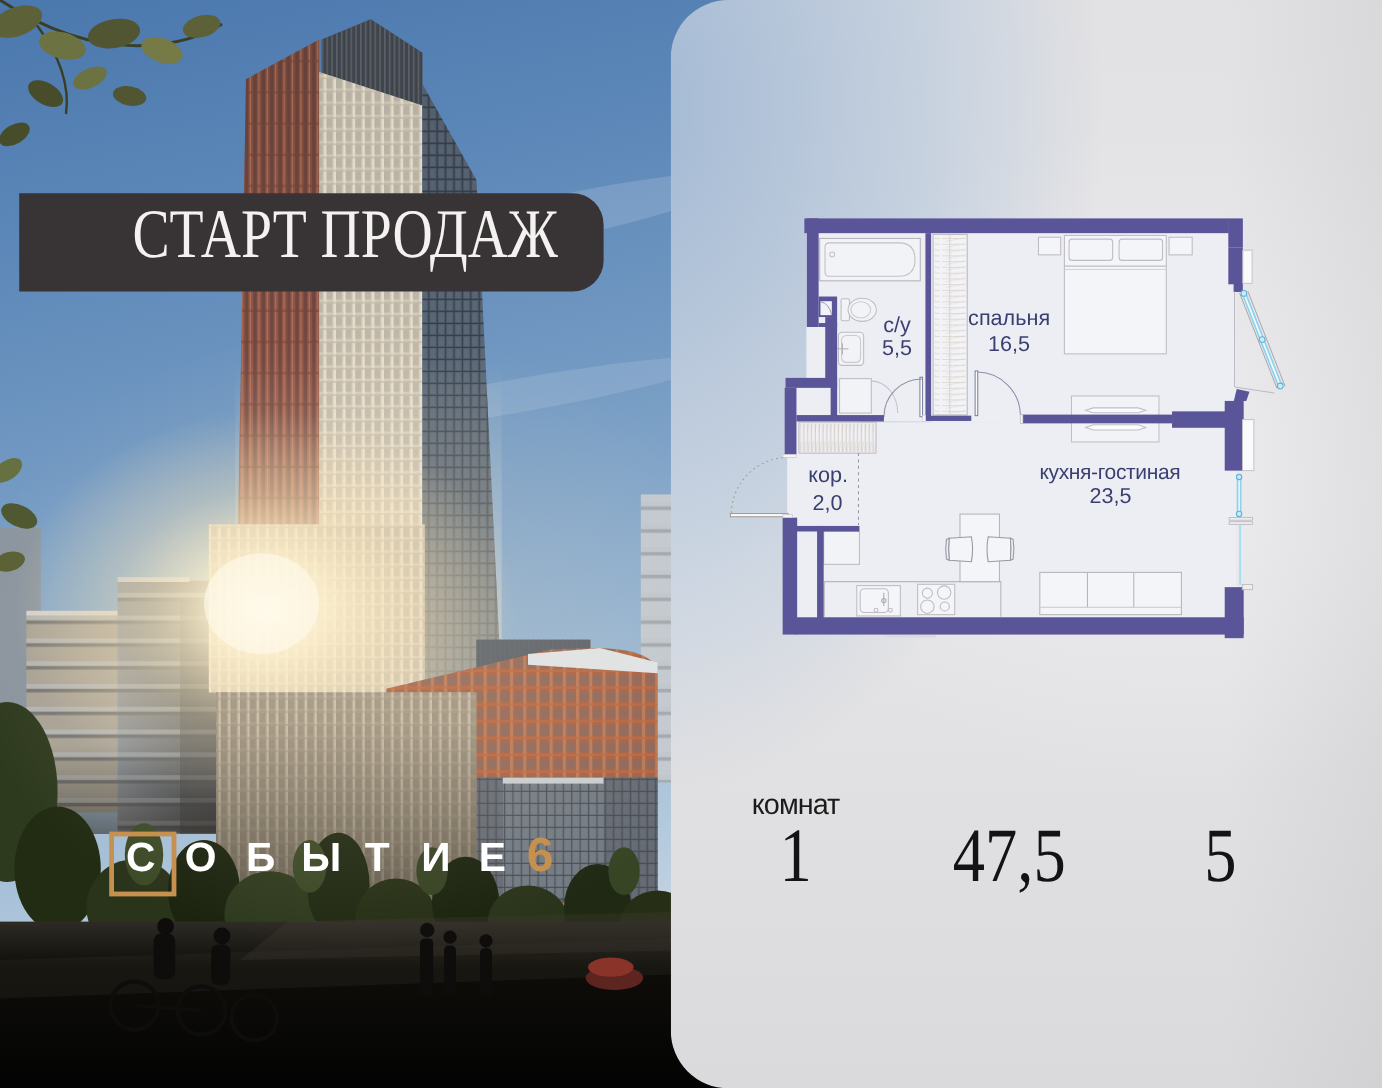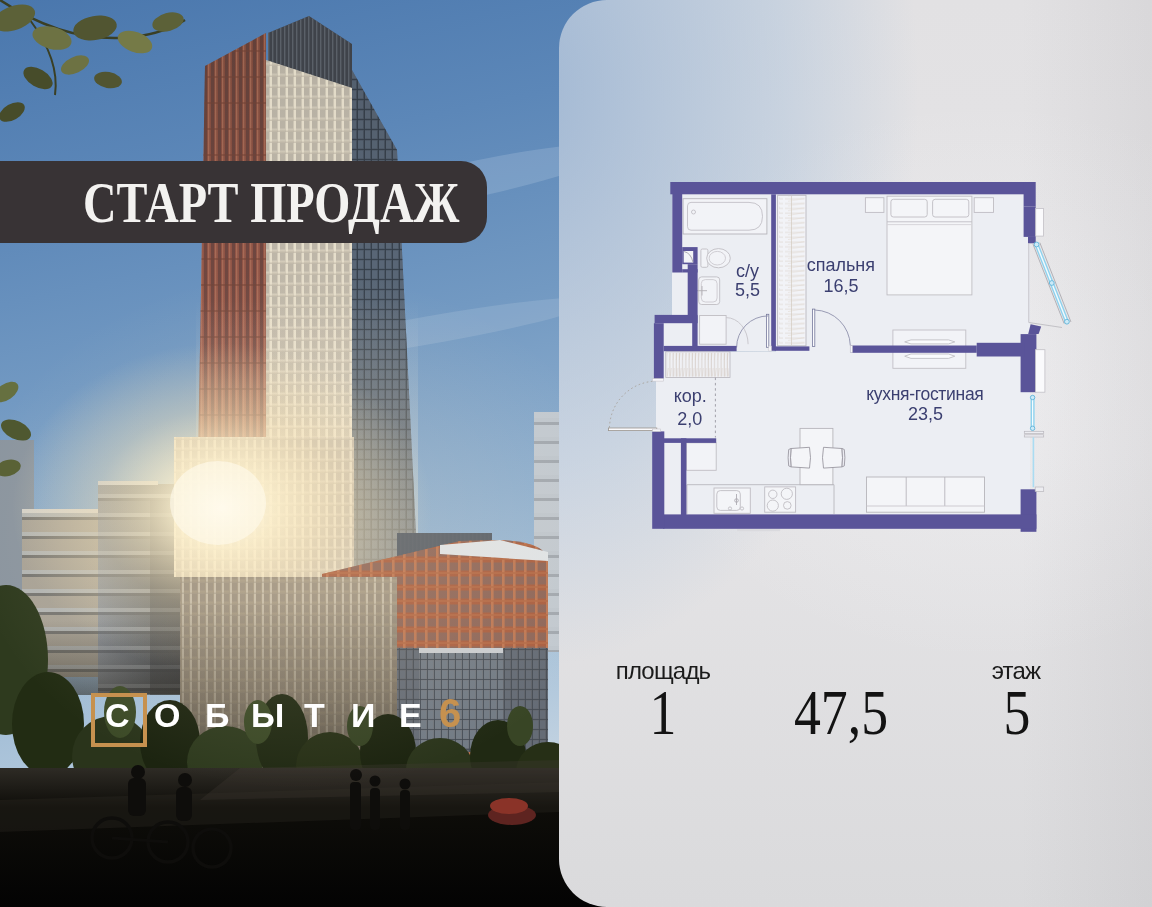--- a/index.html
+++ b/index.html
@@ -1,22 +1,22 @@
 <!DOCTYPE html>
 <html><head>
 <meta charset="utf-8">
 <style>
   html,body{margin:0;padding:0;}
   body{width:1152px;height:907px;overflow:hidden;background:#000;position:relative;
        font-family:"Liberation Sans",sans-serif;}
   .abs{position:absolute;}
   #photo{left:0;top:0;width:1152px;height:907px;
     background:linear-gradient(168deg,#4a77ad 0%,#5c87b8 18%,#7299c2 35%,#8fafce 52%,#aec6db 68%,#cdd9e4 80%,#dde3e9 92%,#e3e6ea 100%);}
-  #banner{left:0;top:161px;width:487px;height:82px;background:#383335;border-radius:0 26px 26px 0;
-    display:flex;align-items:center;justify-content:center;font-weight:bold;}
+  #banner{left:16px;top:161px;width:487px;height:82px;background:#383335;border-radius:0 26px 26px 0;
+    display:flex;align-items:flex-start;justify-content:center;}
   #banner span{font-family:"Liberation Serif",serif;color:#f3f2f0;font-size:58px;letter-spacing:0px;
     transform:scaleX(0.8);white-space:nowrap;padding-left:70px;}
   #logo{left:91px;top:692px;width:420px;height:53px;}
   #logobox{left:0;top:1px;width:48px;height:46px;border:4px solid #c6914f;}
   .ll{position:absolute;top:6px;color:#fff;font-weight:bold;font-size:34px;line-height:34px;font-family:"Liberation Sans",sans-serif;}
   #panel{left:559px;top:0;width:593px;height:907px;border-radius:48px 0 0 48px;
     background:
      linear-gradient(90deg, rgba(150,148,152,0) 78%, rgba(150,148,152,0.12) 100%),
      radial-gradient(ellipse 520px 760px at -6% 10%, rgba(152,178,209,0.88), rgba(168,192,218,0.45) 50%, rgba(205,213,222,0) 76%),
      radial-gradient(ellipse 500px 400px at 72% 42%, rgba(242,242,244,0.55), rgba(242,242,244,0) 70%),
@@ -488,23 +488,22 @@
 
  <text x="690.2" y="401.5" font-size="18">кор.</text>
  <text x="689.7" y="425" font-size="18">2,0</text>
 
  <text x="924.9" y="399.5" font-size="17.5" letter-spacing="-0.3">кухня-гостиная</text>
  <text x="925.4" y="419.5" font-size="18">23,5</text>
 </g>
 </g>
 </svg>
 
-  <div class="abs stat-label" style="left:-6px;top:659px;">площадь</div>
+  <div class="abs stat-label" style="left:-6px;top:659px;">комнат</div>
 
   <div class="abs stat-num" style="left:-6px;top:681px;">1</div>
 
 
   <div class="abs stat-num" style="left:172px;top:681px;">47,5</div>
 
-  <div class="abs stat-label" style="left:347px;top:659px;">этаж</div>
 
   <div class="abs stat-num" style="left:348px;top:681px;">5</div>
 </div>
 
 </body></html>

